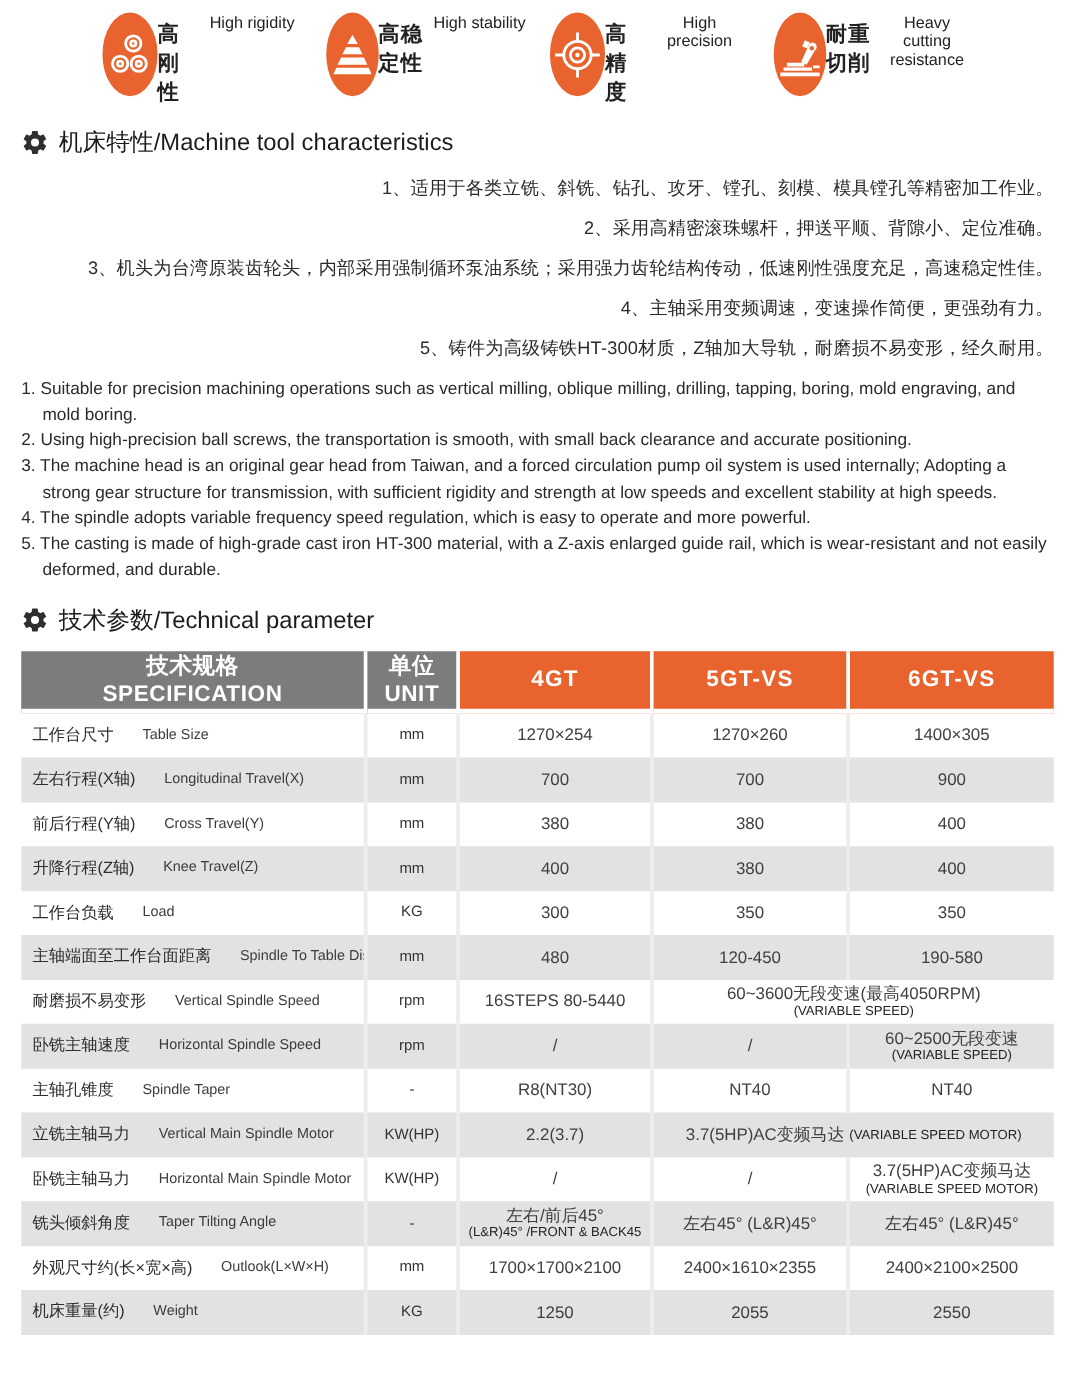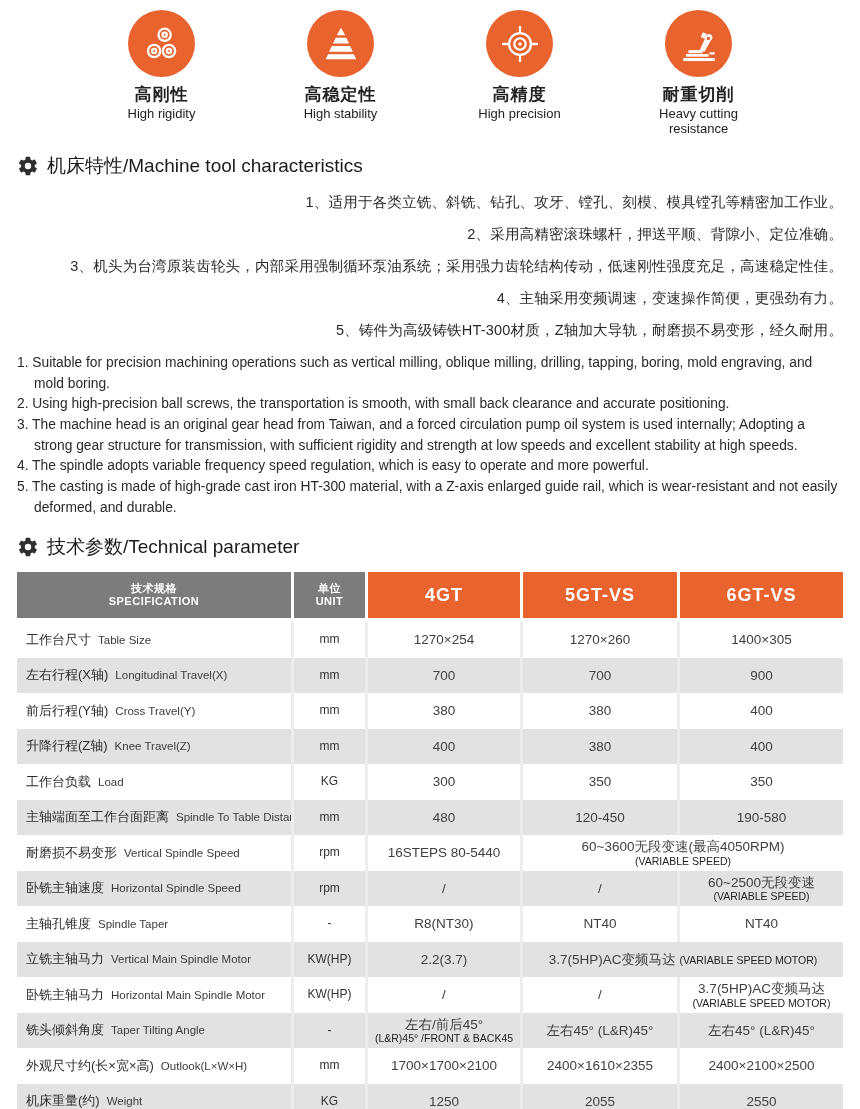--- a/index.html
+++ b/index.html
@@ -9,21 +9,21 @@
     --sep:#ededed;
     --ink:#333;
   }
   *{margin:0;padding:0;box-sizing:border-box;}
   html,body{background:#fff;}
   body{font-family:"Liberation Sans","DejaVu Sans",sans-serif;color:var(--ink);}
   .page{width:860px;height:1109px;background:#fff;overflow:hidden;padding:8px 17px 0 17px;position:relative;}
 
   
   .features{display:flex;justify-content:space-around;padding:0 55px;margin-top:2px;}
-  .feature{display:flex;flex-direction:column;align-items:center;width:160px;}
+  .feature{display:flex;flex-direction:row;width:160px;}
   .feature-circle{width:67px;height:67px;border-radius:50%;background:var(--accent);
     display:flex;align-items:center;justify-content:center;}
   .feature-circle svg{width:42px;height:42px;}
   .feature-zh{font-size:17px;font-weight:700;color:#222;margin-top:6px;letter-spacing:1px;}
   .feature-en{font-size:13px;color:#222;margin-top:1px;text-align:center;line-height:1.15;width:120px;}
 
   
   .section-header{display:flex;align-items:center;gap:8px;margin-top:16px;}
   .gear{width:22px;height:22px;flex:0 0 auto;}
   .section-title{font-size:19px;font-weight:400;color:#1b1b1b;letter-spacing:0;}
@@ -33,30 +33,30 @@
   .zh-list li{font-size:14.5px;color:#2a2a2a;margin-bottom:13px;letter-spacing:0.2px;}
   .en-list{list-style:none;margin-top:2px;}
   .en-list li{font-size:13.8px;color:#2a2a2a;line-height:1.5;padding-left:17px;text-indent:-17px;}
 
   
   .spec-table{margin-top:12px;}
   .t-row{display:grid;grid-template-columns:277px 74px 155px 157px 1fr;}
   .t-head{height:50px;}
   .t-head .cell{display:flex;flex-direction:column;align-items:center;justify-content:center;
     color:#fff;font-weight:700;border-right:3px solid #fff;border-bottom:4px solid #fff;}
-  .h-spec,.h-unit{background:var(--head-gray);font-size:11px;line-height:1.25;letter-spacing:0.5px;}
+  .h-spec,.h-unit{background:var(--head-gray);font-size:18px;line-height:1.25;letter-spacing:0.5px;}
   .h-model{background:var(--accent);font-size:18px;letter-spacing:1px;}
   .t-head .cell:last-child{border-right:none;}
   .t-body .t-row{height:35.5px;}
   .t-body .t-row:nth-child(even){background:var(--row-gray);}
   .t-body .cell{border-right:3px solid var(--sep);display:flex;align-items:center;justify-content:center;
     flex-direction:column;text-align:center;line-height:1.15;overflow:hidden;}
   .t-body .cell:last-child{border-right:none;}
   .cell-spec{flex-direction:row !important;justify-content:flex-start !important;
-    padding-left:9px;gap:7px;white-space:nowrap;}
+    padding-left:9px;gap:23px;white-space:nowrap;}
   .spec-zh{font-size:13px;color:#2d2d2d;}
   .spec-en{font-size:11.5px;color:#3c3c3c;}
   .cell-unit{font-size:12px;}
   .val-main{font-size:13.5px;color:#404040;}
   .val-sub{font-size:10.5px;color:#222;}
   .cell.inline{flex-direction:row !important;gap:4px;}
 </style>
 </head>
 <body>
 

